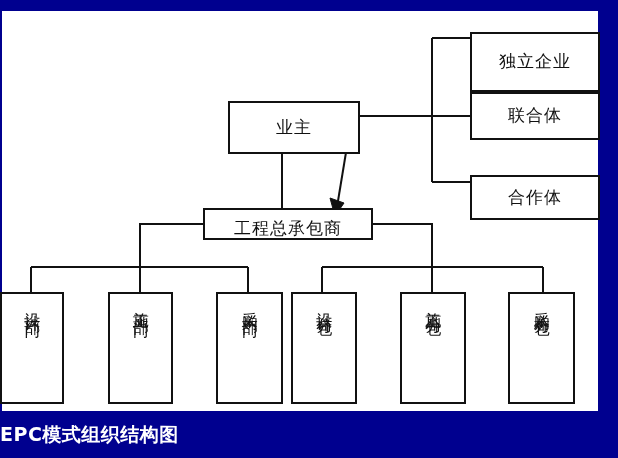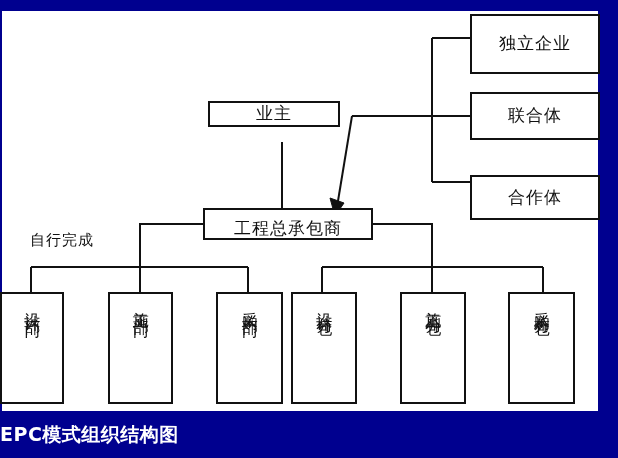--- a/index.html
+++ b/index.html
@@ -119,29 +119,29 @@
         <path d="M432,267 L432,292"></path>
         <path d="M543,267 L543,292"></path>
       </g>
 
       <g>
         <path d="M352,116 L337,207" stroke="#111111" stroke-width="2" fill="none"></path>
         <path d="M335,216 L330,198 L344,203 Z" fill="#111111" stroke="#111111" stroke-width="1"></path>
       </g>
     </svg>
 
-    <div class="node h-node" style="left:208px;top:101px;width:132px;height:26px;">
+    <div class="node h-node" style="left:228px;top:101px;width:132px;height:53px;">
       <span class="lbl">业主</span>
     </div>
 
     <div class="node h-node" style="left:203px;top:208px;width:170px;height:32px;align-items:flex-end;">
       <span class="lbl">工程总承包商</span>
     </div>
 
-    <div class="node h-node" style="left:470px;top:14px;width:130px;height:60px;text-align:center;">
+    <div class="node h-node" style="left:470px;top:32px;width:130px;height:60px;text-align:center;">
       <span class="lbl">独立企业</span>
     </div>
 
     <div class="node h-node" style="left:470px;top:92px;width:130px;height:48px;align-items:center;">
       <span class="lbl">联合体</span>
     </div>
 
     <div class="node h-node" style="left:470px;top:159px;width:130px;height:45px;margin-top:16px;">
       <span class="lbl">合作体</span>
     </div>
@@ -163,21 +163,20 @@
     </div>
 
     <div class="node v-node" style="left:400px;top:292px;width:66px;height:112px;">
       <span class="lbl">施工分包</span>
     </div>
 
     <div class="node v-node" style="left:508px;top:292px;width:67px;height:112px;">
       <span class="lbl">采购分包</span>
     </div>
 
-    <div class="edge-label" style="left:30px;top:231px;">自行完成</div>
 
 
   </div>
 
   <div class="title-bar">
     <span>EPC模式组织结构图</span>
   </div>
 
 </div>
 

